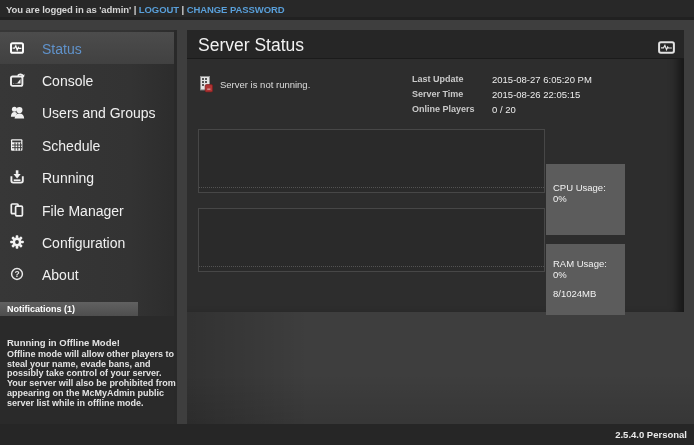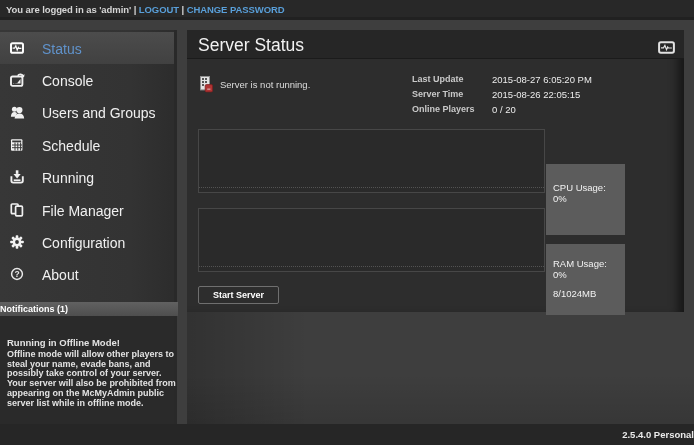--- a/index.html
+++ b/index.html
@@ -12,23 +12,23 @@
 #topbar .lk { color:#599fd9; }
 #sidebar { position:absolute; left:0; top:30px; width:177px; height:394px;
   background:linear-gradient(90deg,#373737 0%,#333333 75%,#2d2d2d 98%) 0 0/174px 100% no-repeat,#292929;
   border-right:0; }
 .mi { position:absolute; left:0; width:174px; height:32.4px; }
 .mi.sel { background:linear-gradient(#4c4c4c,#414141); }
 .mi svg { position:absolute; left:10px; top:50%; transform:translateY(-50%); }
 .mi span { position:absolute; left:42px; top:calc(50% + 1px); transform:translateY(-50%);
   font-size:14px; color:#f0f0f0; }
 .mi.sel span { color:#6093cc; }
-#notifhead { position:absolute; left:0; top:272px; width:178px; height:14px;
+#notifhead { position:absolute; left:0; top:272px; width:138px; height:14px;
   background:linear-gradient(#616161,#4e4e4e); color:#fff; font-size:9px; font-weight:bold;
-  line-height:14px; padding-left:0; }
+  line-height:14px; padding-left:7px; }
 #notifbody { position:absolute; left:0; top:286px; width:174px; height:108px;
   background:#2a2a2a; color:#e3e3e3; padding:22px 0 0 7px; font-size:9px;
   font-weight:bold; line-height:9.8px; white-space:nowrap; }
 #notifbody b { display:block; font-size:9.5px; margin-bottom:2px; }
 #panel { position:absolute; left:187px; top:30px; width:497px; height:282px;
   background:#2d2d2d; box-shadow: inset -11px 0 10px -5px rgba(0,0,0,0.5); }
 #ptitle { position:absolute; left:0; top:0; width:497px; height:29px;
   background:#262626; border-bottom:1px solid #1b1b1b;text-decoration:underline; }
 #ptitle .tx { position:absolute; left:11px; top:5px; font-size:17.5px; color:#f2f2f2; }
 #ptitle svg { position:absolute; right:9px; top:11px; }
@@ -47,21 +47,21 @@
 #startbtn { position:absolute; left:11px; top:255.5px; width:81px; height:18px;
   border:1px solid #6f6f6f; border-radius:2px; background:#2d2d2d; color:#fff;
   font-size:9px; font-weight:bold; text-align:center; line-height:16px;
   font-family:"Liberation Sans", sans-serif; }
 #shade { position:absolute; left:187px; top:312px; width:507px; height:112px;
   background:
     linear-gradient(to top, rgba(0,0,0,0.12), rgba(0,0,0,0) 45%),
     linear-gradient(to right, rgba(0,0,0,0.20), rgba(0,0,0,0) 24%); }
 #bottombar { position:absolute; left:0; top:424px; width:694px; height:21px;
   background:#262626; color:#eaeaea; font-size:9.5px; font-weight:bold;
-  text-align:right; line-height:21px; }
+  text-align:right; line-height:21px; padding-right:7px; }
 </style>
 </head>
 <body>
 <div id="topbar">
     <div class="t">You are logged in as 'admin' | <span class="lk">LOGOUT</span> | <span class="lk">CHANGE PASSWORD</span></div>
   </div>
 
 <div id="sidebar">
   <div class="mi" style="top:33.9px">
     <svg width="15" height="15" viewBox="0 0 15 15">
@@ -187,17 +187,16 @@
   <div class="gbox" style="top:94px; height:71px;">CPU Usage:<br>0%</div>
   <div class="chart" style="top:99px; height:64px;">
       <div class="zero"></div>
     </div>
 
   <div class="gbox" id="rambox" style="top:174px; height:71px;">RAM Usage:<br>0%<div class="mem">8/1024MB</div></div>
   <div class="chart" style="top:178px; height:64px;">
       <div class="zero"></div>
     </div>
 
-  <div id="startbtn">Start Server</div>
 </div>
 
 <div id="shade"></div>
 <div id="bottombar">2.5.4.0 Personal</div>
 
 </body></html>

